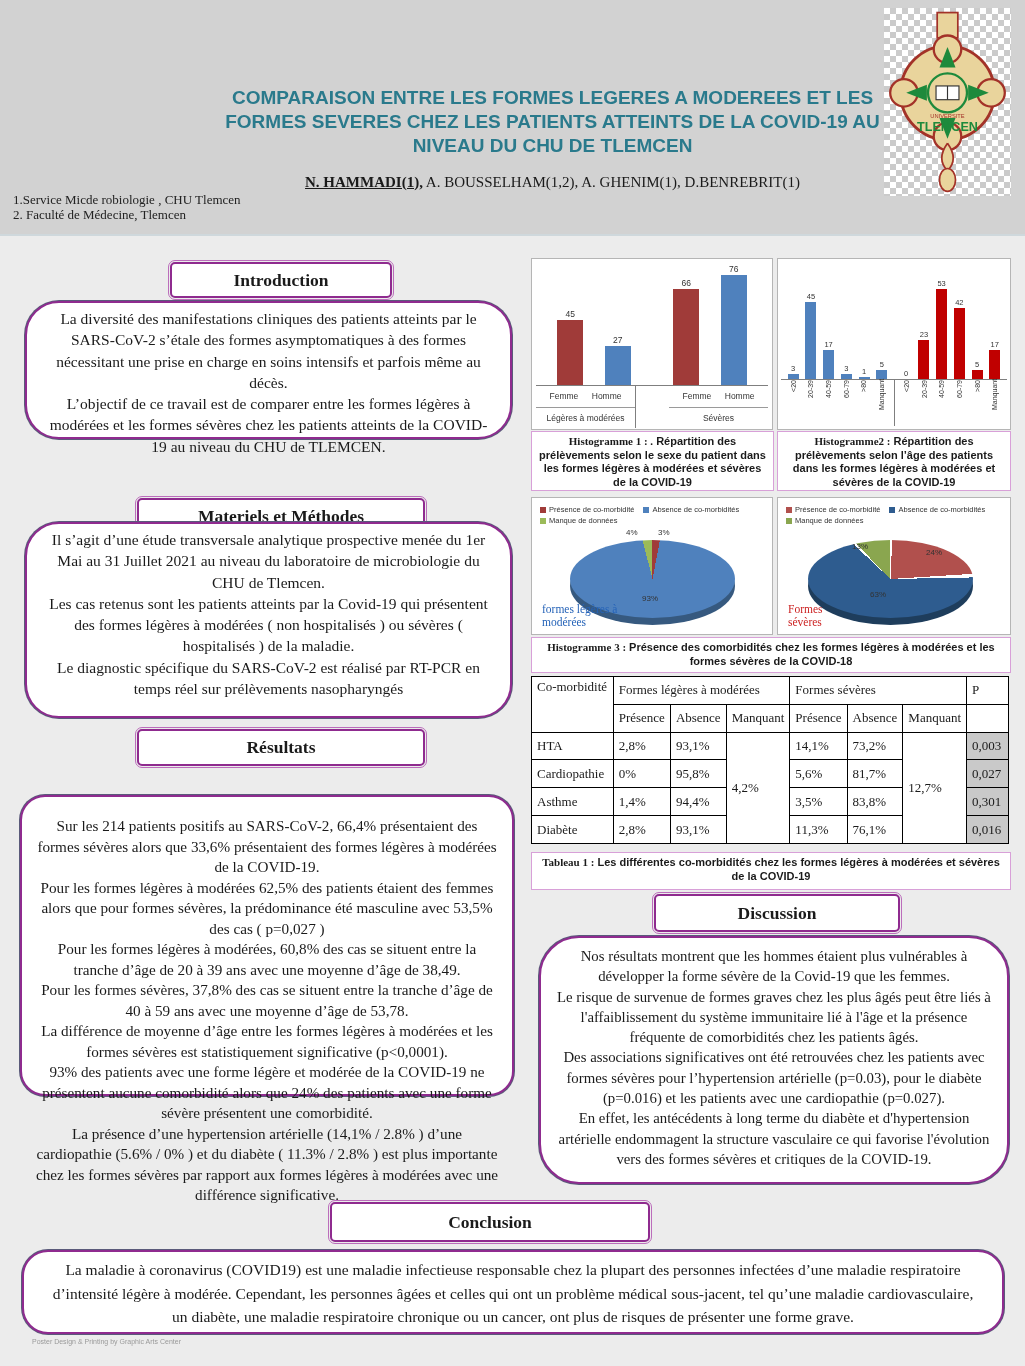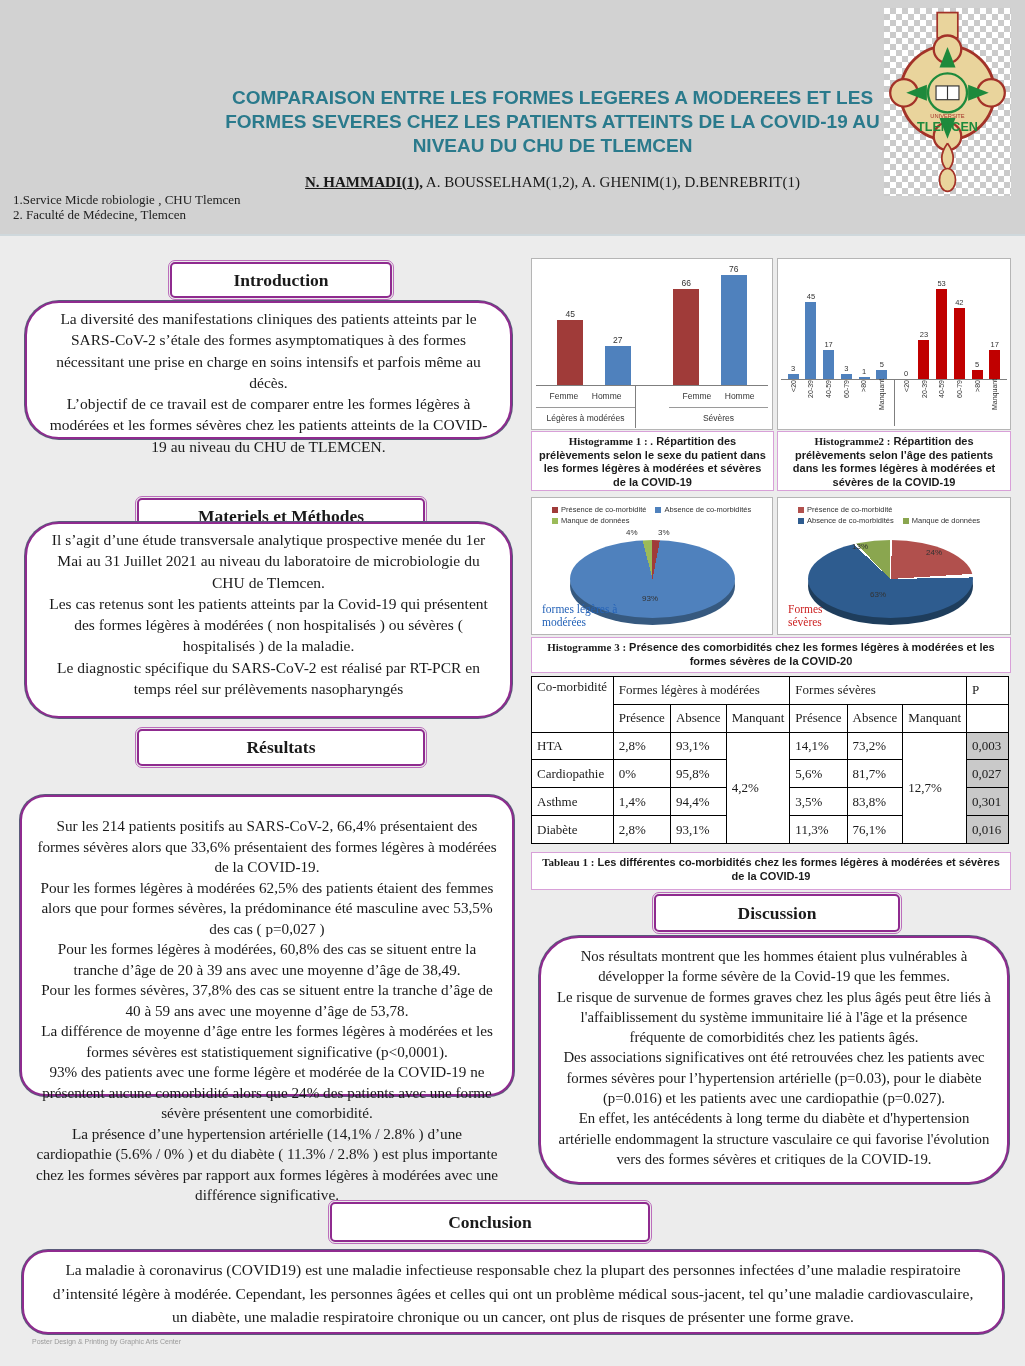--- a/index.html
+++ b/index.html
@@ -52,21 +52,21 @@
   .h2-strip{height:46px;border-top:1px solid #7f7f7f;display:flex;margin:0 3px;}
   .h2-col{flex:1;display:flex;flex-direction:column;gap:32px;}
   .h2-col:first-child{border-right:1px solid #7f7f7f;}
   .h2-labels{height:30px;display:flex;justify-content:space-evenly;align-items:flex-start;}
   .h2-xlab{writing-mode:vertical-rl;transform:rotate(180deg);font-family:"Liberation Sans",sans-serif;
            font-size:7px;color:#333;line-height:11px;max-height:30px;}
   .h2-glab{flex:1;display:flex;align-items:center;justify-content:center;text-align:center;
            font-family:"Liberation Sans",sans-serif;font-size:7.5px;color:#333;line-height:8.5px;}
   .h2-glab span{max-width:70px;}
   
-  .legend{position:absolute;top:6px;left:20px;right:4px;display:flex;flex-wrap:wrap;
+  .legend{position:absolute;top:6px;left:8px;right:4px;display:flex;flex-wrap:wrap;
           font-family:"Liberation Sans",sans-serif;font-size:7.5px;color:#333;line-height:11px;}
   .legend-item{display:flex;align-items:center;margin-right:9px;}
   .swatch{width:6px;height:6px;display:inline-block;margin-right:3px;}
   .pie-wrap{position:absolute;width:165px;height:100px;}
   .pie-rim{position:absolute;left:0;top:15px;width:165px;height:78px;border-radius:50%;}
   .pie-ellipse{position:absolute;left:0;top:8px;width:165px;height:78px;border-radius:50%;}
   .pie-lab{position:absolute;font-family:"Liberation Sans",sans-serif;font-size:8px;color:#333;}
   .pie-footer{position:absolute;left:10px;bottom:5px;font-size:11.5px;line-height:13px;white-space:pre-line;}
   
   .ctable{border-collapse:collapse;width:100%;height:100%;font-size:13px;background:#fff;}
@@ -318,21 +318,21 @@
       <div class="pie-ellipse" style="background: conic-gradient(rgb(255, 255, 255) 0deg, rgb(255, 255, 255) 2.5deg, rgb(177, 80, 77) 2.5deg, rgb(177, 80, 77) 86.4deg, rgb(255, 255, 255) 86.4deg, rgb(255, 255, 255) 88.9deg, rgb(46, 92, 143) 88.9deg, rgb(46, 92, 143) 313.2deg, rgb(255, 255, 255) 313.2deg, rgb(255, 255, 255) 315.7deg, rgb(138, 166, 79) 315.7deg, rgb(138, 166, 79) 360deg);"></div>
       <span class="pie-lab" style="left:44px;top:10px;">13%</span>
       <span class="pie-lab" style="left:118px;top:16px;">24%</span>
       <span class="pie-lab" style="left:62px;top:58px;">63%</span>
     </div>
     <div class="pie-footer" style="color:#cc2222;">Formes
 sévères</div>
   </div>
 
   <div class="cap" style="left:531px;top:637px;width:470px;height:28px;">
-    <span class="cap-label">Histogramme 3 :</span><span> Présence des comorbidités chez les formes légères à modérées et les formes sévères de la COVID-20</span>
+    <span class="cap-label">Histogramme 3 :</span><span> Présence des comorbidités chez les formes légères à modérées et les formes sévères de la COVID-18</span>
   </div>
 
   <div style="position:absolute;left:531px;top:676px;width:478px;height:168px;">
     <table class="ctable">
       <colgroup>
         <col style="width:86px">
           <col style="width:54px">
           <col style="width:54px">
           <col style="width:62px">
         <col style="width:54px">

